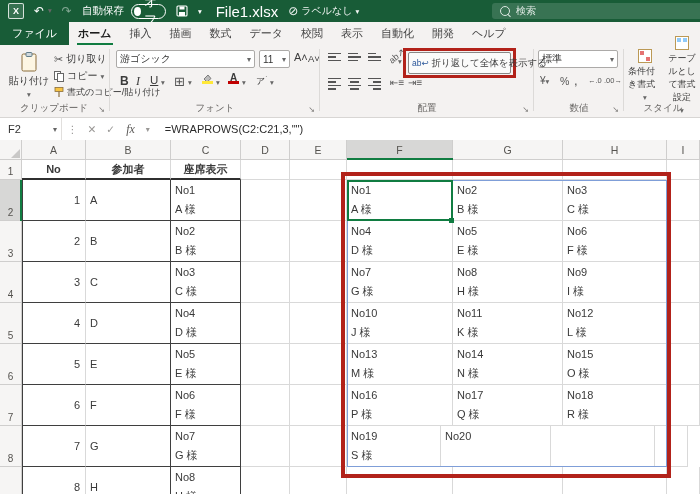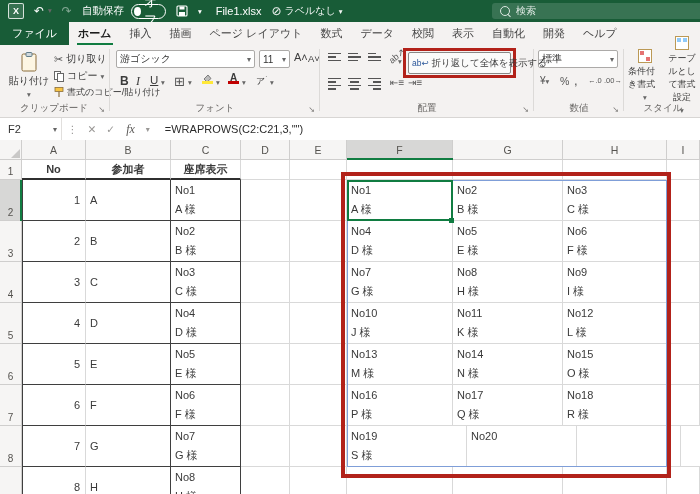--- a/index.html
+++ b/index.html
@@ -13,21 +13,21 @@
   .titlebar{position:absolute;left:0;top:0;width:700px;height:22px;background:#185c37;color:#fff;
     display:flex;align-items:center;font-size:10.5px;}
   .titlebar .sp{margin-left:10px;display:inline-flex;align-items:center;gap:4px;}
   .xl-logo{width:14px;height:14px;margin-left:8px;background:#fff2;border:1px solid #ffffffcc;border-radius:2px;
     display:inline-flex;align-items:center;justify-content:center;font-size:9px;font-weight:bold;color:#fff;}
   .tb-ic{color:#fff;font-size:12px;line-height:1;}
   .dim{opacity:.45;}
   .toggle{width:33px;height:13px;border:1px solid #fff;border-radius:8px;display:inline-flex;align-items:center;margin-left:3px;}
   .knob{width:9px;height:9px;border-radius:50%;background:#fff;margin-left:2px;}
   .toggle .st{font-size:13px;margin-left:3px;}
-  .fname{margin-left:14px;font-size:11px;}
+  .fname{margin-left:14px;font-size:15px;}
   .label-grp{margin-left:10px;display:inline-flex;align-items:center;gap:3px;font-size:10px;opacity:.95;}
   .search{position:absolute;left:492px;top:3px;width:204px;height:16px;background:#ffffff24;border-radius:3px;
     display:flex;align-items:center;gap:6px;padding-left:8px;color:#e3ece7;font-size:10px;}
   .mag{width:8px;height:8px;border:1.3px solid #dce7e1;border-radius:50%;position:relative;flex:0 0 auto;}
   .mag::after{content:"";position:absolute;width:4px;height:1.3px;background:#dce7e1;transform:rotate(45deg);left:6px;top:8px;}
   
   .tabsrow{position:absolute;left:0;top:22px;width:700px;height:23px;background:#f4f2f1;border-bottom:1px solid #e3e1df;
     display:flex;align-items:stretch;font-size:11px;color:#444;}
   .rtab{display:flex;align-items:center;padding:0 9px;position:relative;cursor:default;}
   .rtab.active{font-weight:bold;color:#1d1d1d;}
@@ -125,21 +125,20 @@
     <span class="mag"></span>
     <span>検索</span>
   </div>
 </div>
 
 <div class="tabsrow" id="tabsrow">
     <div class="rtab" style="background: rgb(24, 92, 55); color: rgb(255, 255, 255); padding: 0px 12px;">ファイル</div>
     <div class="rtab active">ホーム</div>
     <div class="rtab">挿入</div>
     <div class="rtab">描画</div>
-    <div class="rtab">ページ レイアウト</div>
     <div class="rtab">数式</div>
     <div class="rtab">データ</div>
     <div class="rtab">校閲</div>
     <div class="rtab">表示</div>
     <div class="rtab">自動化</div>
     <div class="rtab">開発</div>
     <div class="rtab">ヘルプ</div>
   </div>
 
 <div class="ribbon">
@@ -495,21 +494,21 @@
     <div class="srow">
       <div class="cell rowhd" style="width: 22px; height: 41px;">8</div>
       <div class="cell v-c a-r bL bB" style="width: 64px; height: 41px;">7</div>
       <div class="cell v-c a-l bR bB" style="width: 85px; height: 41px;">G</div>
       <div class="cell bR bB ml" style="width: 70px; height: 41px;">
         <div>No7</div>
         <div>G 様</div>
       </div>
       <div class="cell" style="width: 49px; height: 41px;"></div>
       <div class="cell" style="width: 57px; height: 41px;"></div>
-      <div class="cell ml" style="width: 120px; height: 41px;">
+      <div class="cell ml" style="width: 94px; height: 41px;">
         <div>No19</div>
         <div>S 様</div>
       </div>
       <div class="cell ml" style="width: 110px; height: 41px;">
         <div>No20</div>
       </div>
       <div class="cell" style="width: 104px; height: 41px;"></div>
       <div class="cell" style="width: 33px; height: 41px;"></div>
     </div>
     <div class="srow">

